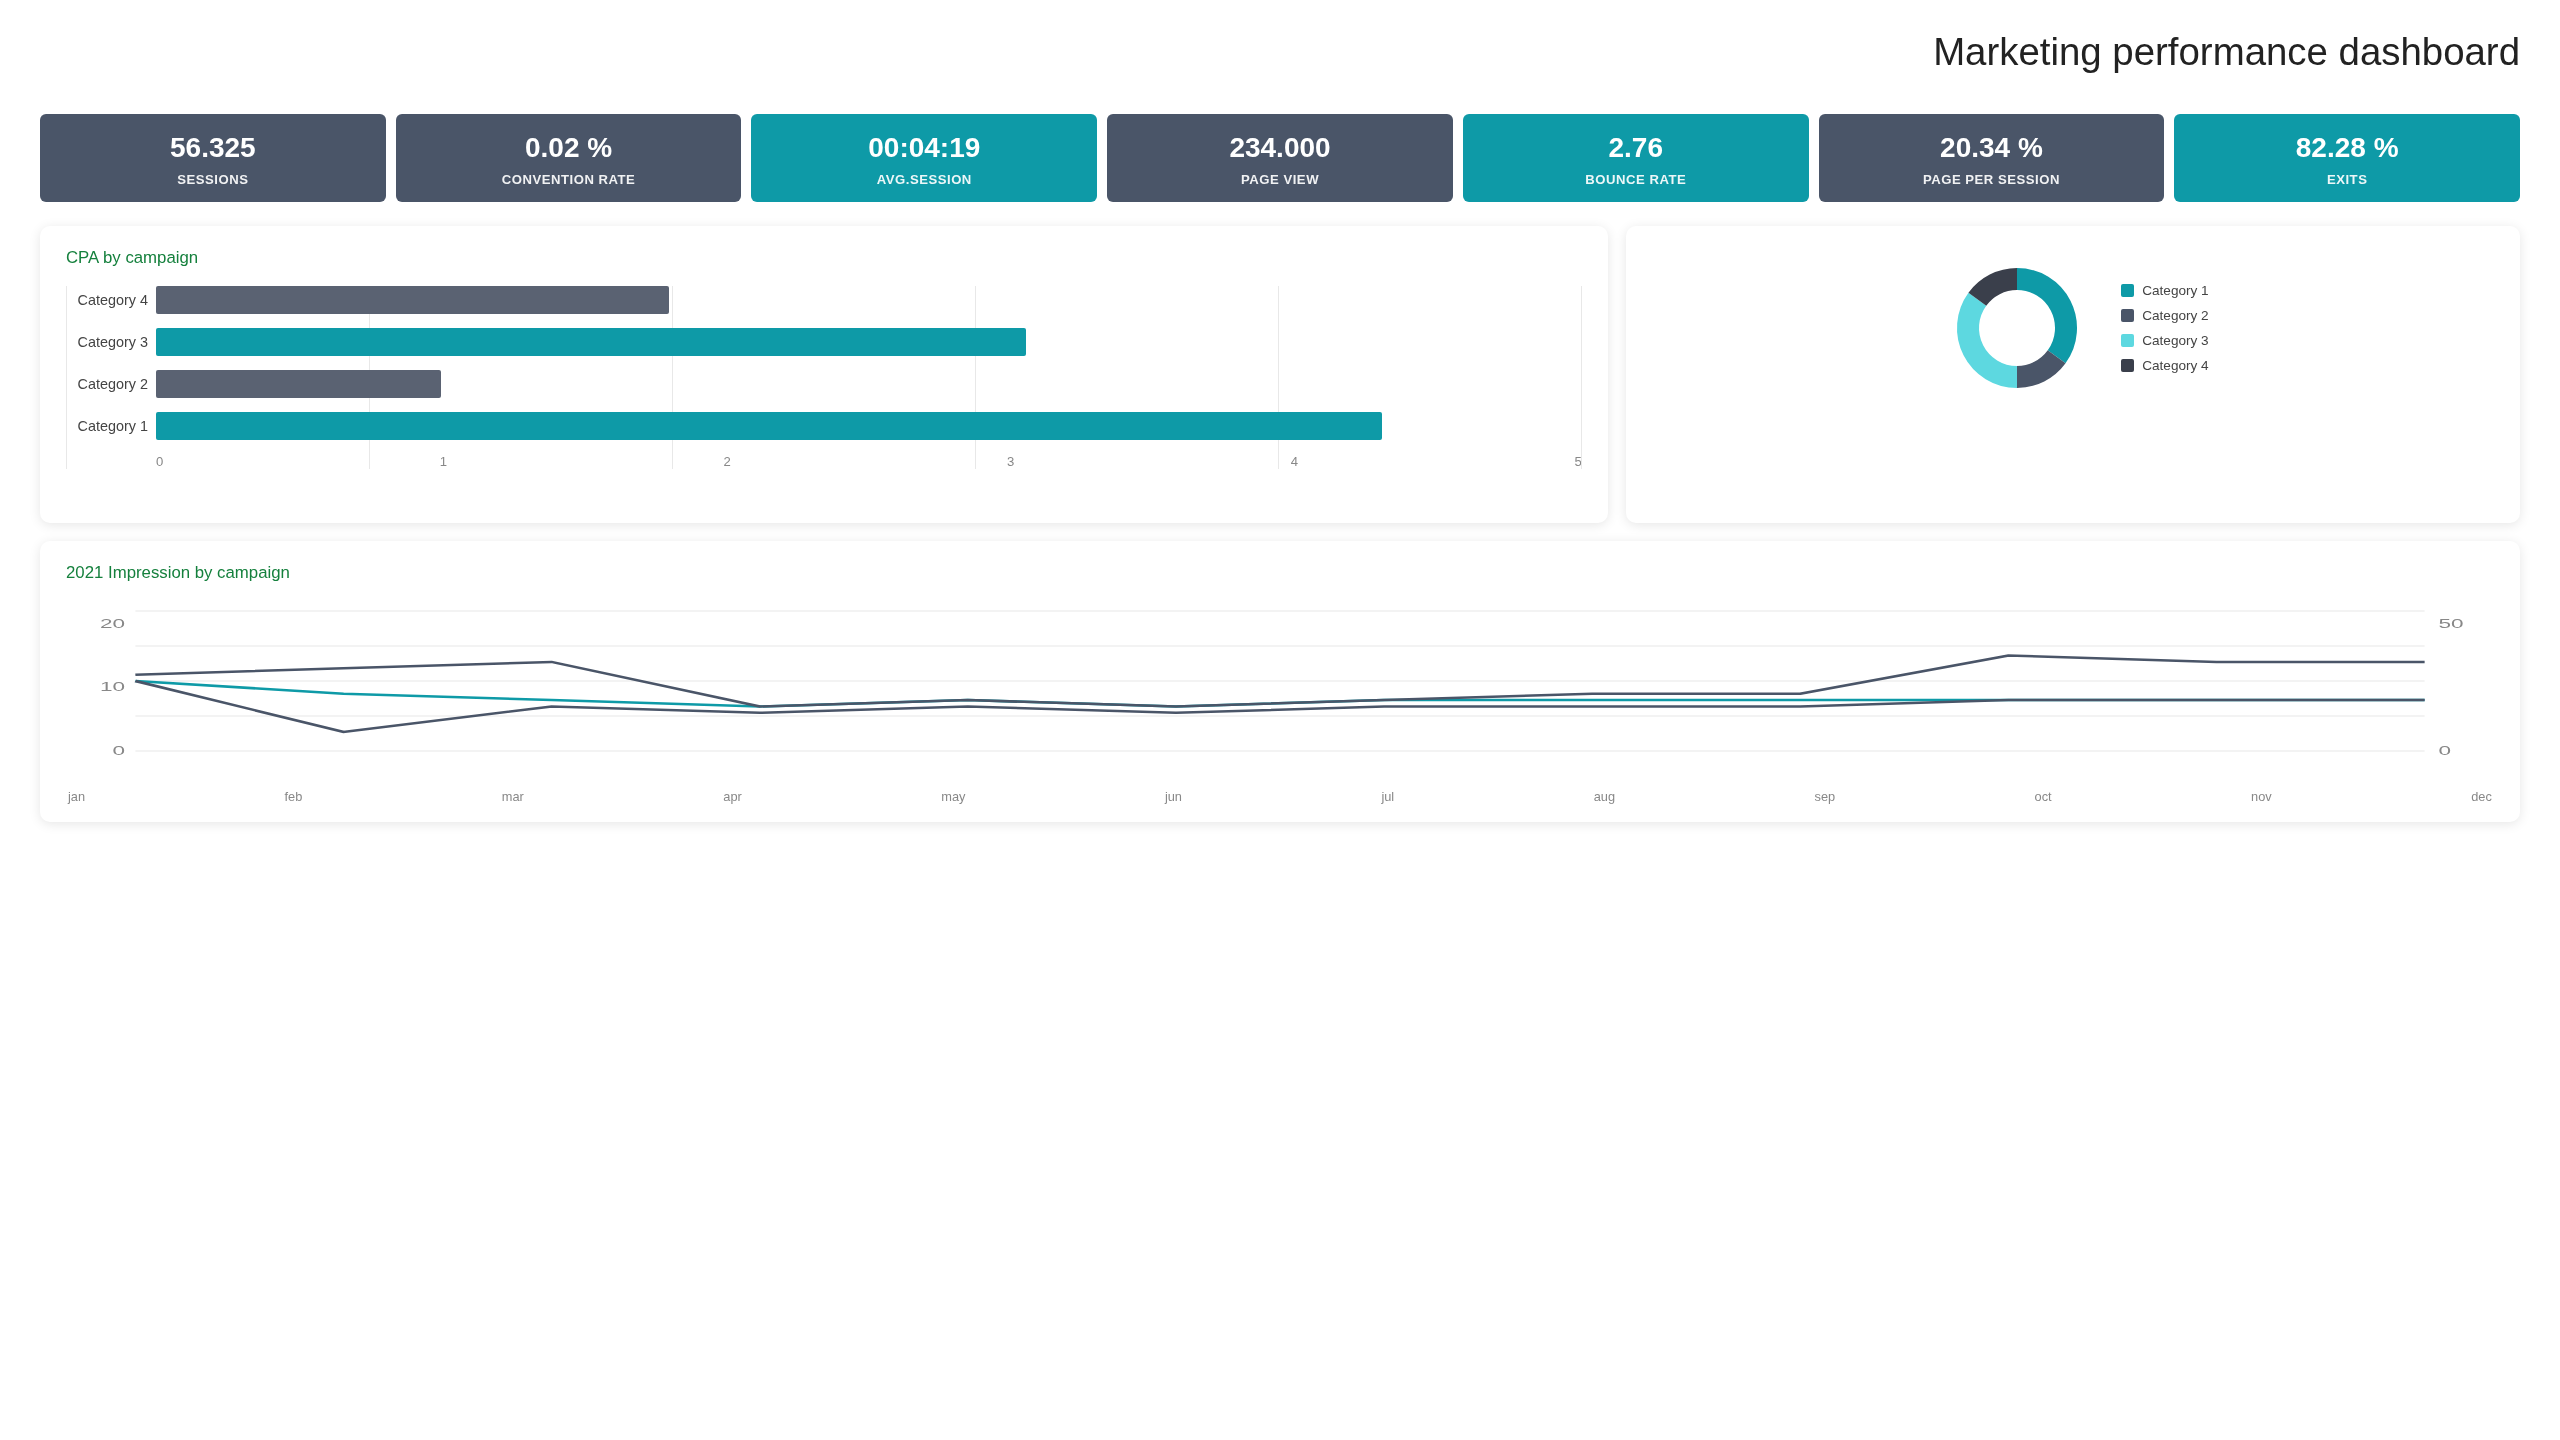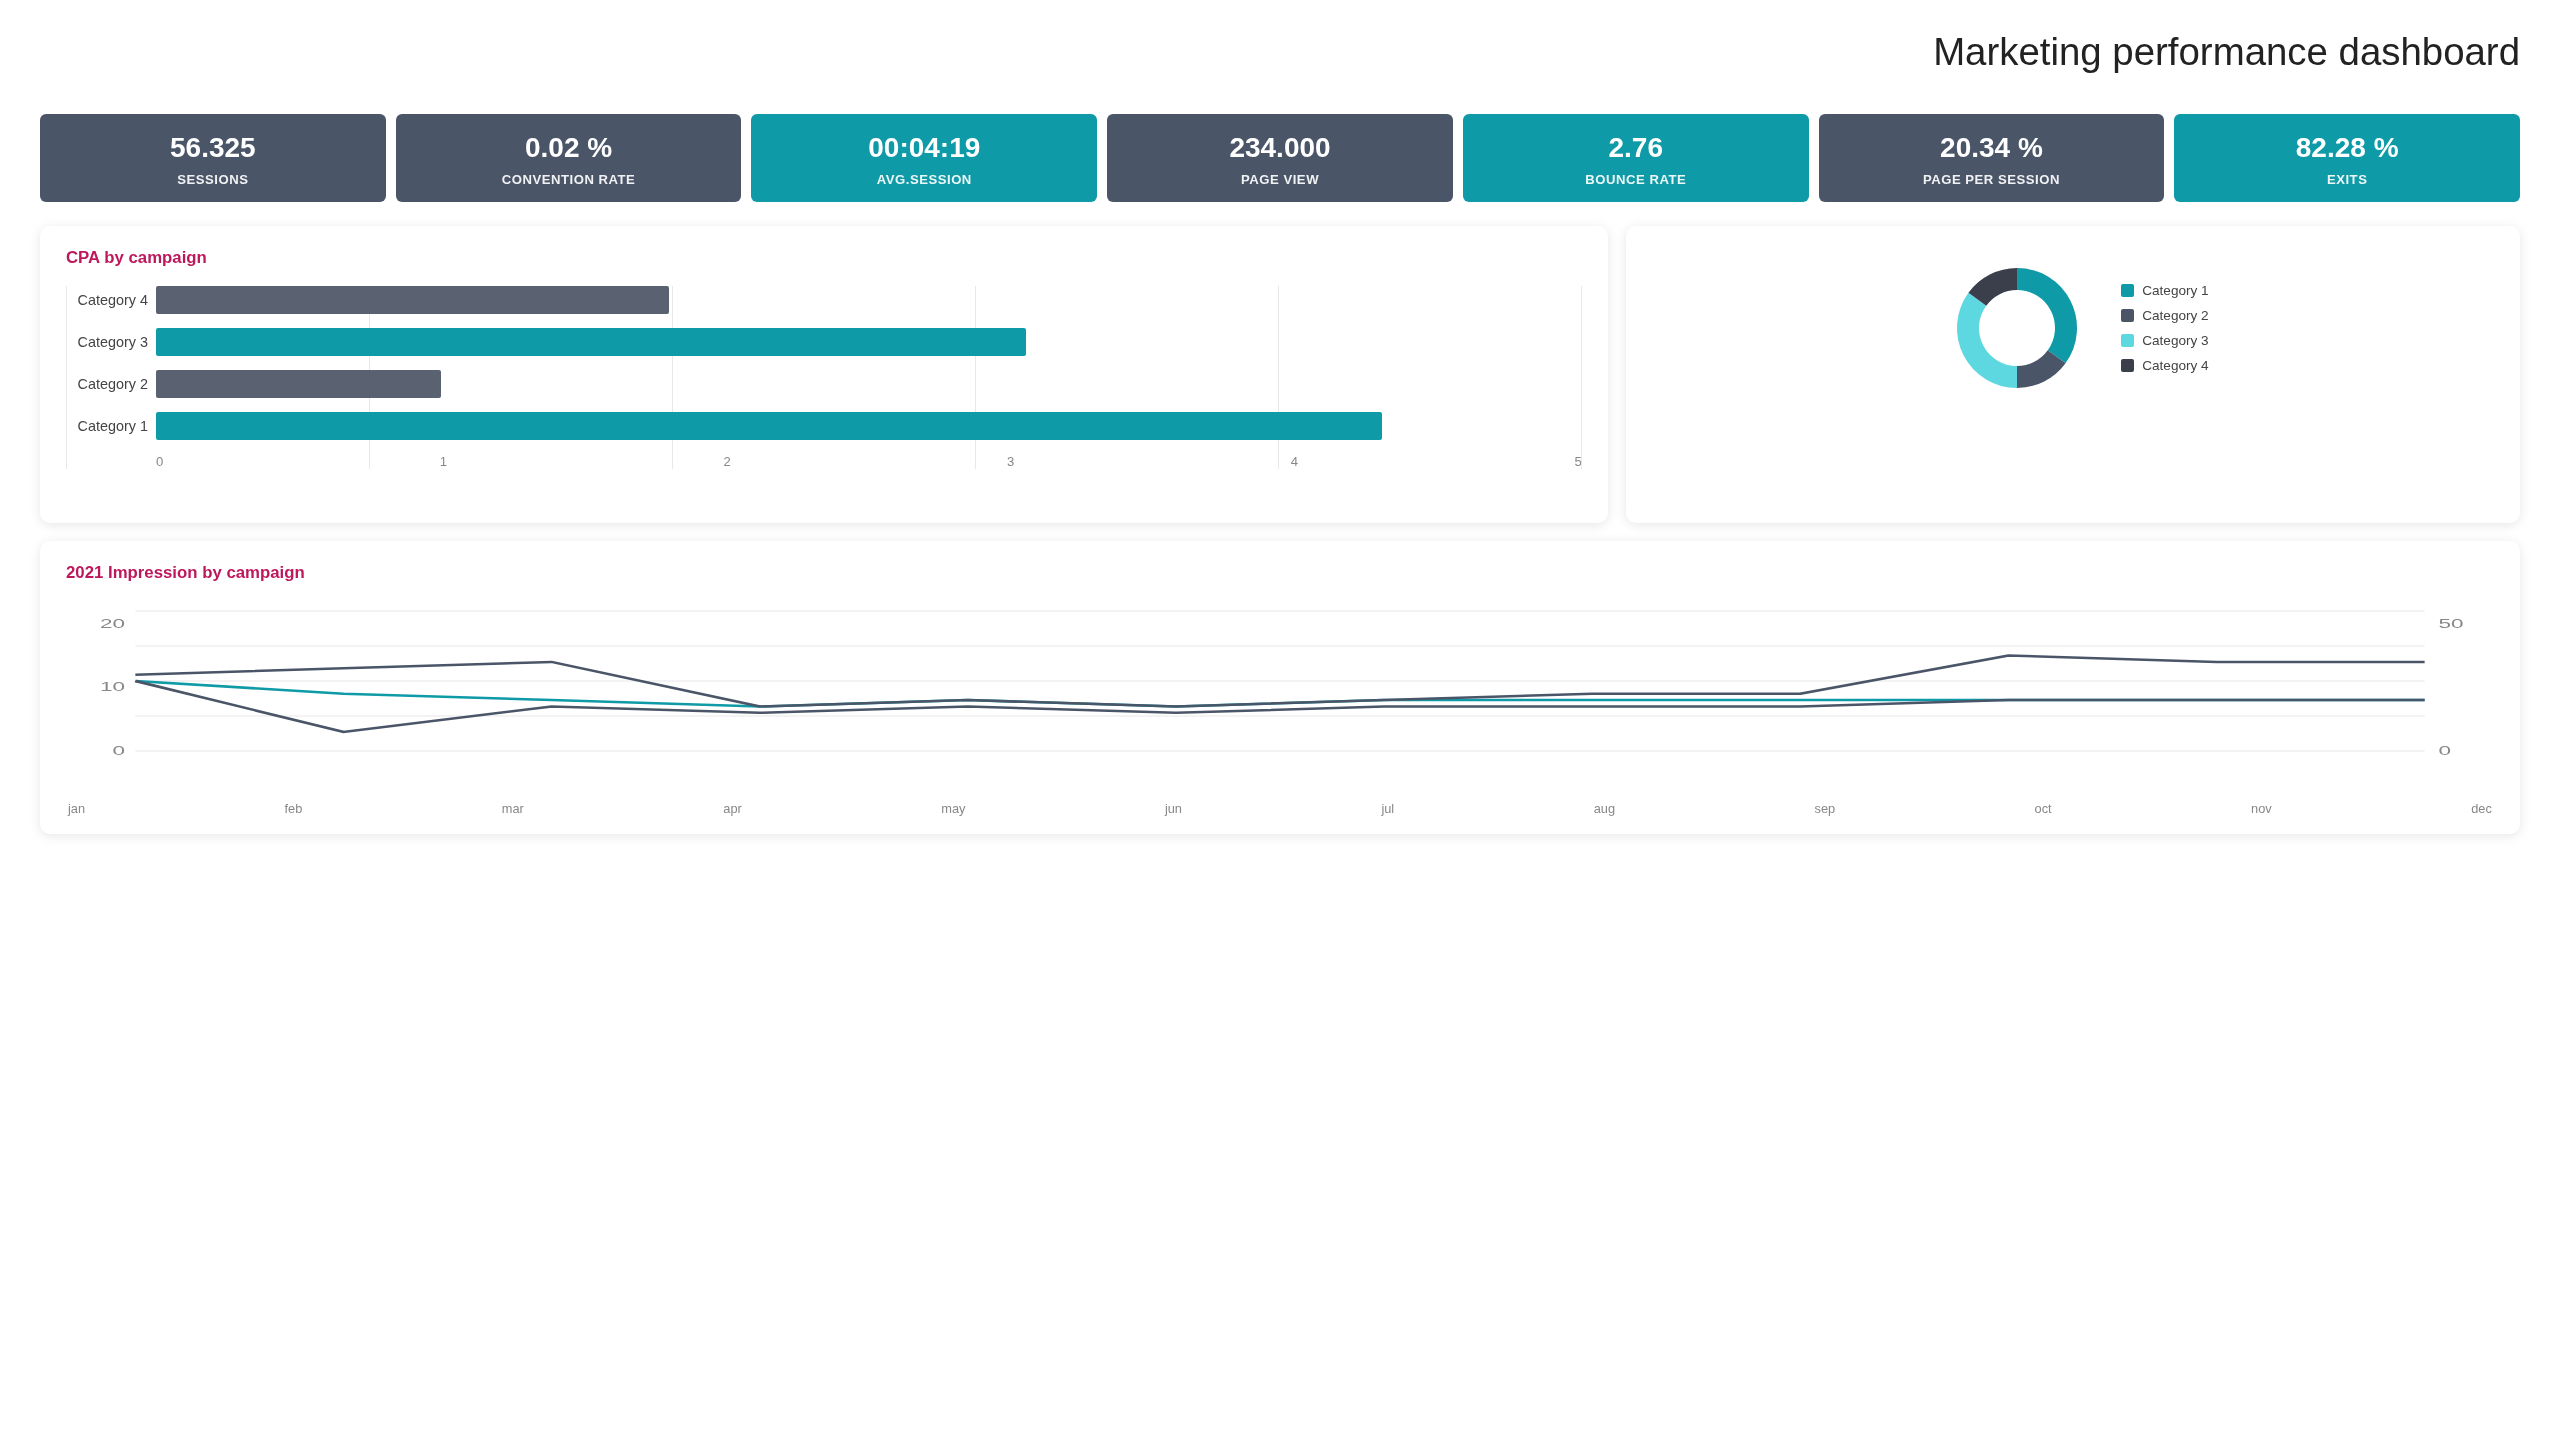--- a/index.html
+++ b/index.html
@@ -49,23 +49,23 @@
       margin-bottom: 18px;
     }
     .card {
       background: #fff;
       border-radius: 10px;
       box-shadow: 0 2px 12px rgba(0,0,0,0.10);
       padding: 22px 26px 18px;
     }
     .card-title {
       font-size: 1.05em;
-      font-weight: 700;
+      font-weight: 400;
       margin-bottom: 18px;
-      color: #be185d;
+      color: #15803d;
     }
     .cpa-card { flex: 1.8; }
     .acq-card { flex: 1; }
     .impression-card { width: 100%; }
 
     
     .bar-chart-area {
       position: relative;
       padding-left: 90px;
       padding-bottom: 36px;
@@ -150,21 +150,21 @@
     }
     .line-chart-svg {
       width: 100%;
       height: 180px;
     }
     .x-labels {
       display: flex;
       justify-content: space-between;
       font-size: 0.8em;
       color: #888;
-      margin-top: 16px;
+      margin-top: 4px;
       padding: 0 2px;
     }
   </style>
 </head>
 <body>
 
 <h1 class="page-title">Marketing performance dashboard</h1>
 
 <div class="kpi-row" id="kpi-row">
     <div class="kpi-card dark">

